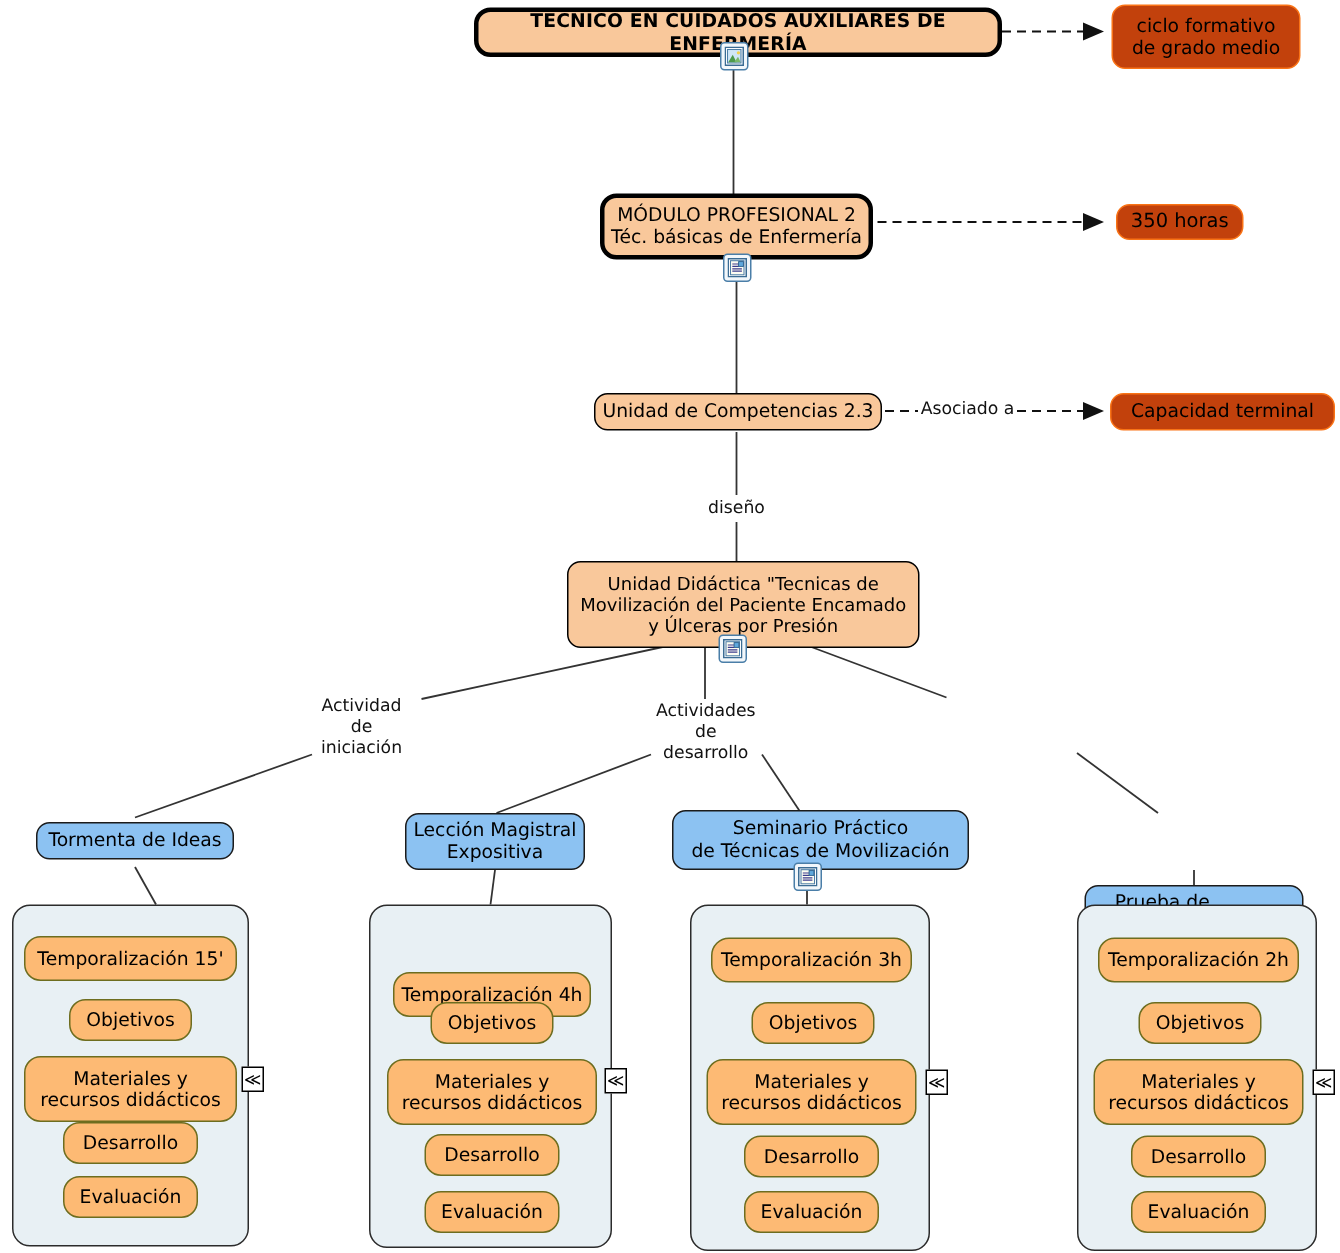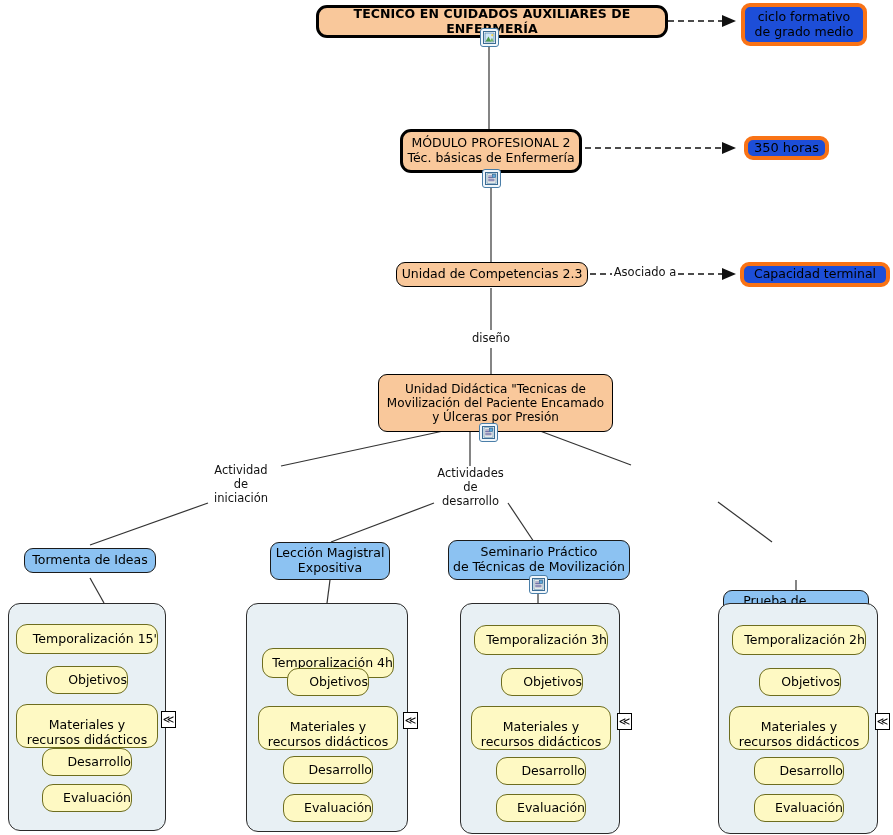--- a/index.html
+++ b/index.html
@@ -8,33 +8,33 @@
   #edges{position:absolute;left:0;top:0;width:893px;height:835px;}
 
   .node{position:absolute;box-sizing:border-box;display:flex;align-items:center;
         justify-content:center;text-align:center;color:#000;line-height:1.18;}
 
   
   .orange{background:#f9c89b;border:1px solid #000;border-radius:9px;}
   .orange.thick{border-width:3px;border-radius:11px;}
 
   
-  .gray{background:#1d4ed8;border:4px solid #f97316;border-radius:9px;}
+  .gray{background:#c2410c;border:1px solid #f97316;border-radius:9px;}
 
   
   .blue{background:#8cc2f2;border:1px solid #1b1b1b;border-radius:9px;}
 
   
   .group{position:absolute;box-sizing:border-box;background:#e8f0f4;
          border:1px solid #2b2b2b;border-radius:12px;}
 
   
-  .pill{position:absolute;box-sizing:border-box;background:#fef9c3;
+  .pill{position:absolute;box-sizing:border-box;background:#fdba74;
         border:1px solid #6d6d1f;border-radius:11px;display:flex;
-        align-items:center;justify-content:flex-end;text-align:center;
+        align-items:center;justify-content:center;text-align:center;
         line-height:1.15;color:#000;}
 
   
   .badge{position:absolute;width:19px;height:19px;box-sizing:border-box;
          background:#f2f7fb;border:1px solid #4a7ea8;border-radius:3px;
          display:flex;align-items:center;justify-content:center;}
   .badge svg{display:block;}
 
   
   .collapse{position:absolute;width:15px;height:17px;box-sizing:border-box;
@@ -223,21 +223,21 @@
       <span>Desarrollo</span>
     </div>
     <div class="pill" style="left:36px;top:190px;width:90px;height:28px;font-size:12.5px;">
       <span>Evaluación</span>
     </div>
   </div>
   <div class="collapse" style="left:403px;top:712px;">
     <span>≪</span>
   </div>
 
-  <div class="node blue" style="left:448px;top:540px;width:182px;height:40px;font-size:12.5px;flex-direction:column;">
+  <div class="node blue" style="left:448px;top:540px;width:198px;height:40px;font-size:12.5px;flex-direction:column;">
     <span>Seminario Práctico</span>
     <span>de Técnicas de Movilización</span>
   </div>
   <div class="badge" style="left:529px;top:575px;">
     <svg width="13" height="13" viewBox="0 0 13 13">
       <rect x="0.5" y="0.5" width="12" height="12" fill="#fff" stroke="#3b6c94"></rect>
       <rect x="2" y="1.8" width="9" height="9.4" fill="#fdfdf2" stroke="#4e7fa6" stroke-width="0.7"></rect>
       <g stroke="#3a3a8c" stroke-width="0.8">
         <line x1="3.2" y1="4" x2="7.6" y2="4"></line>
         <line x1="3.2" y1="5.6" x2="7.6" y2="5.6"></line>

